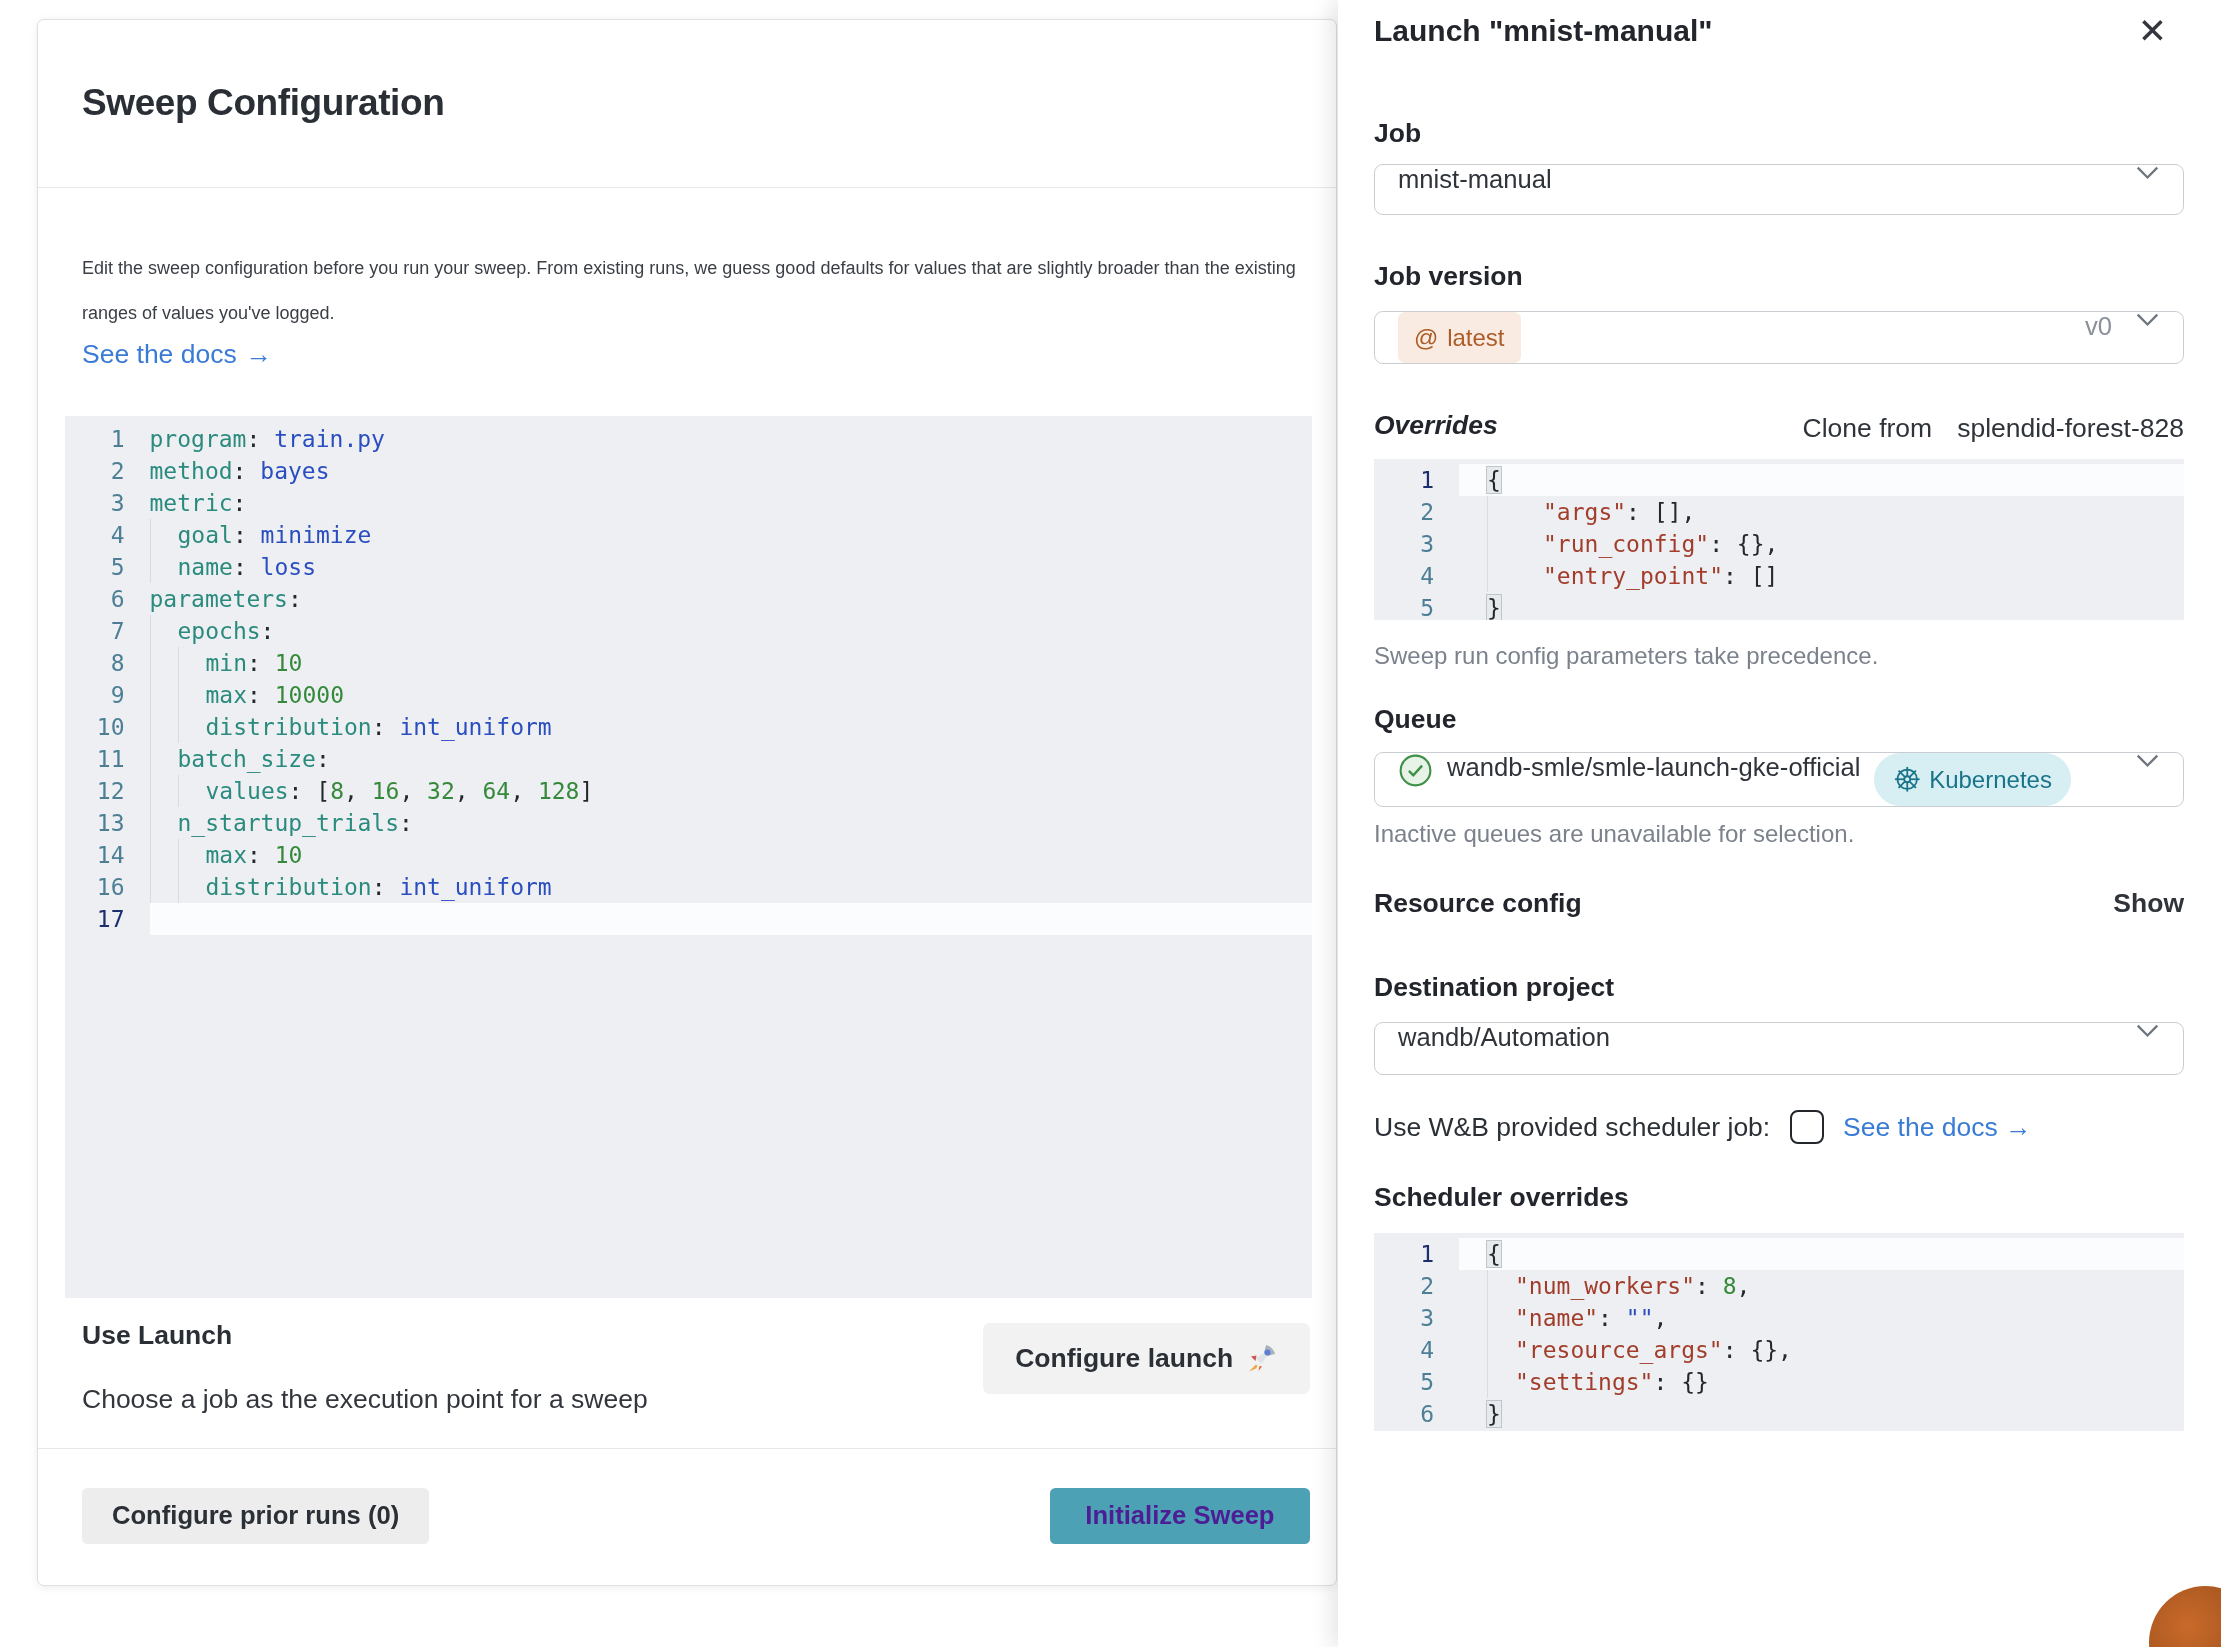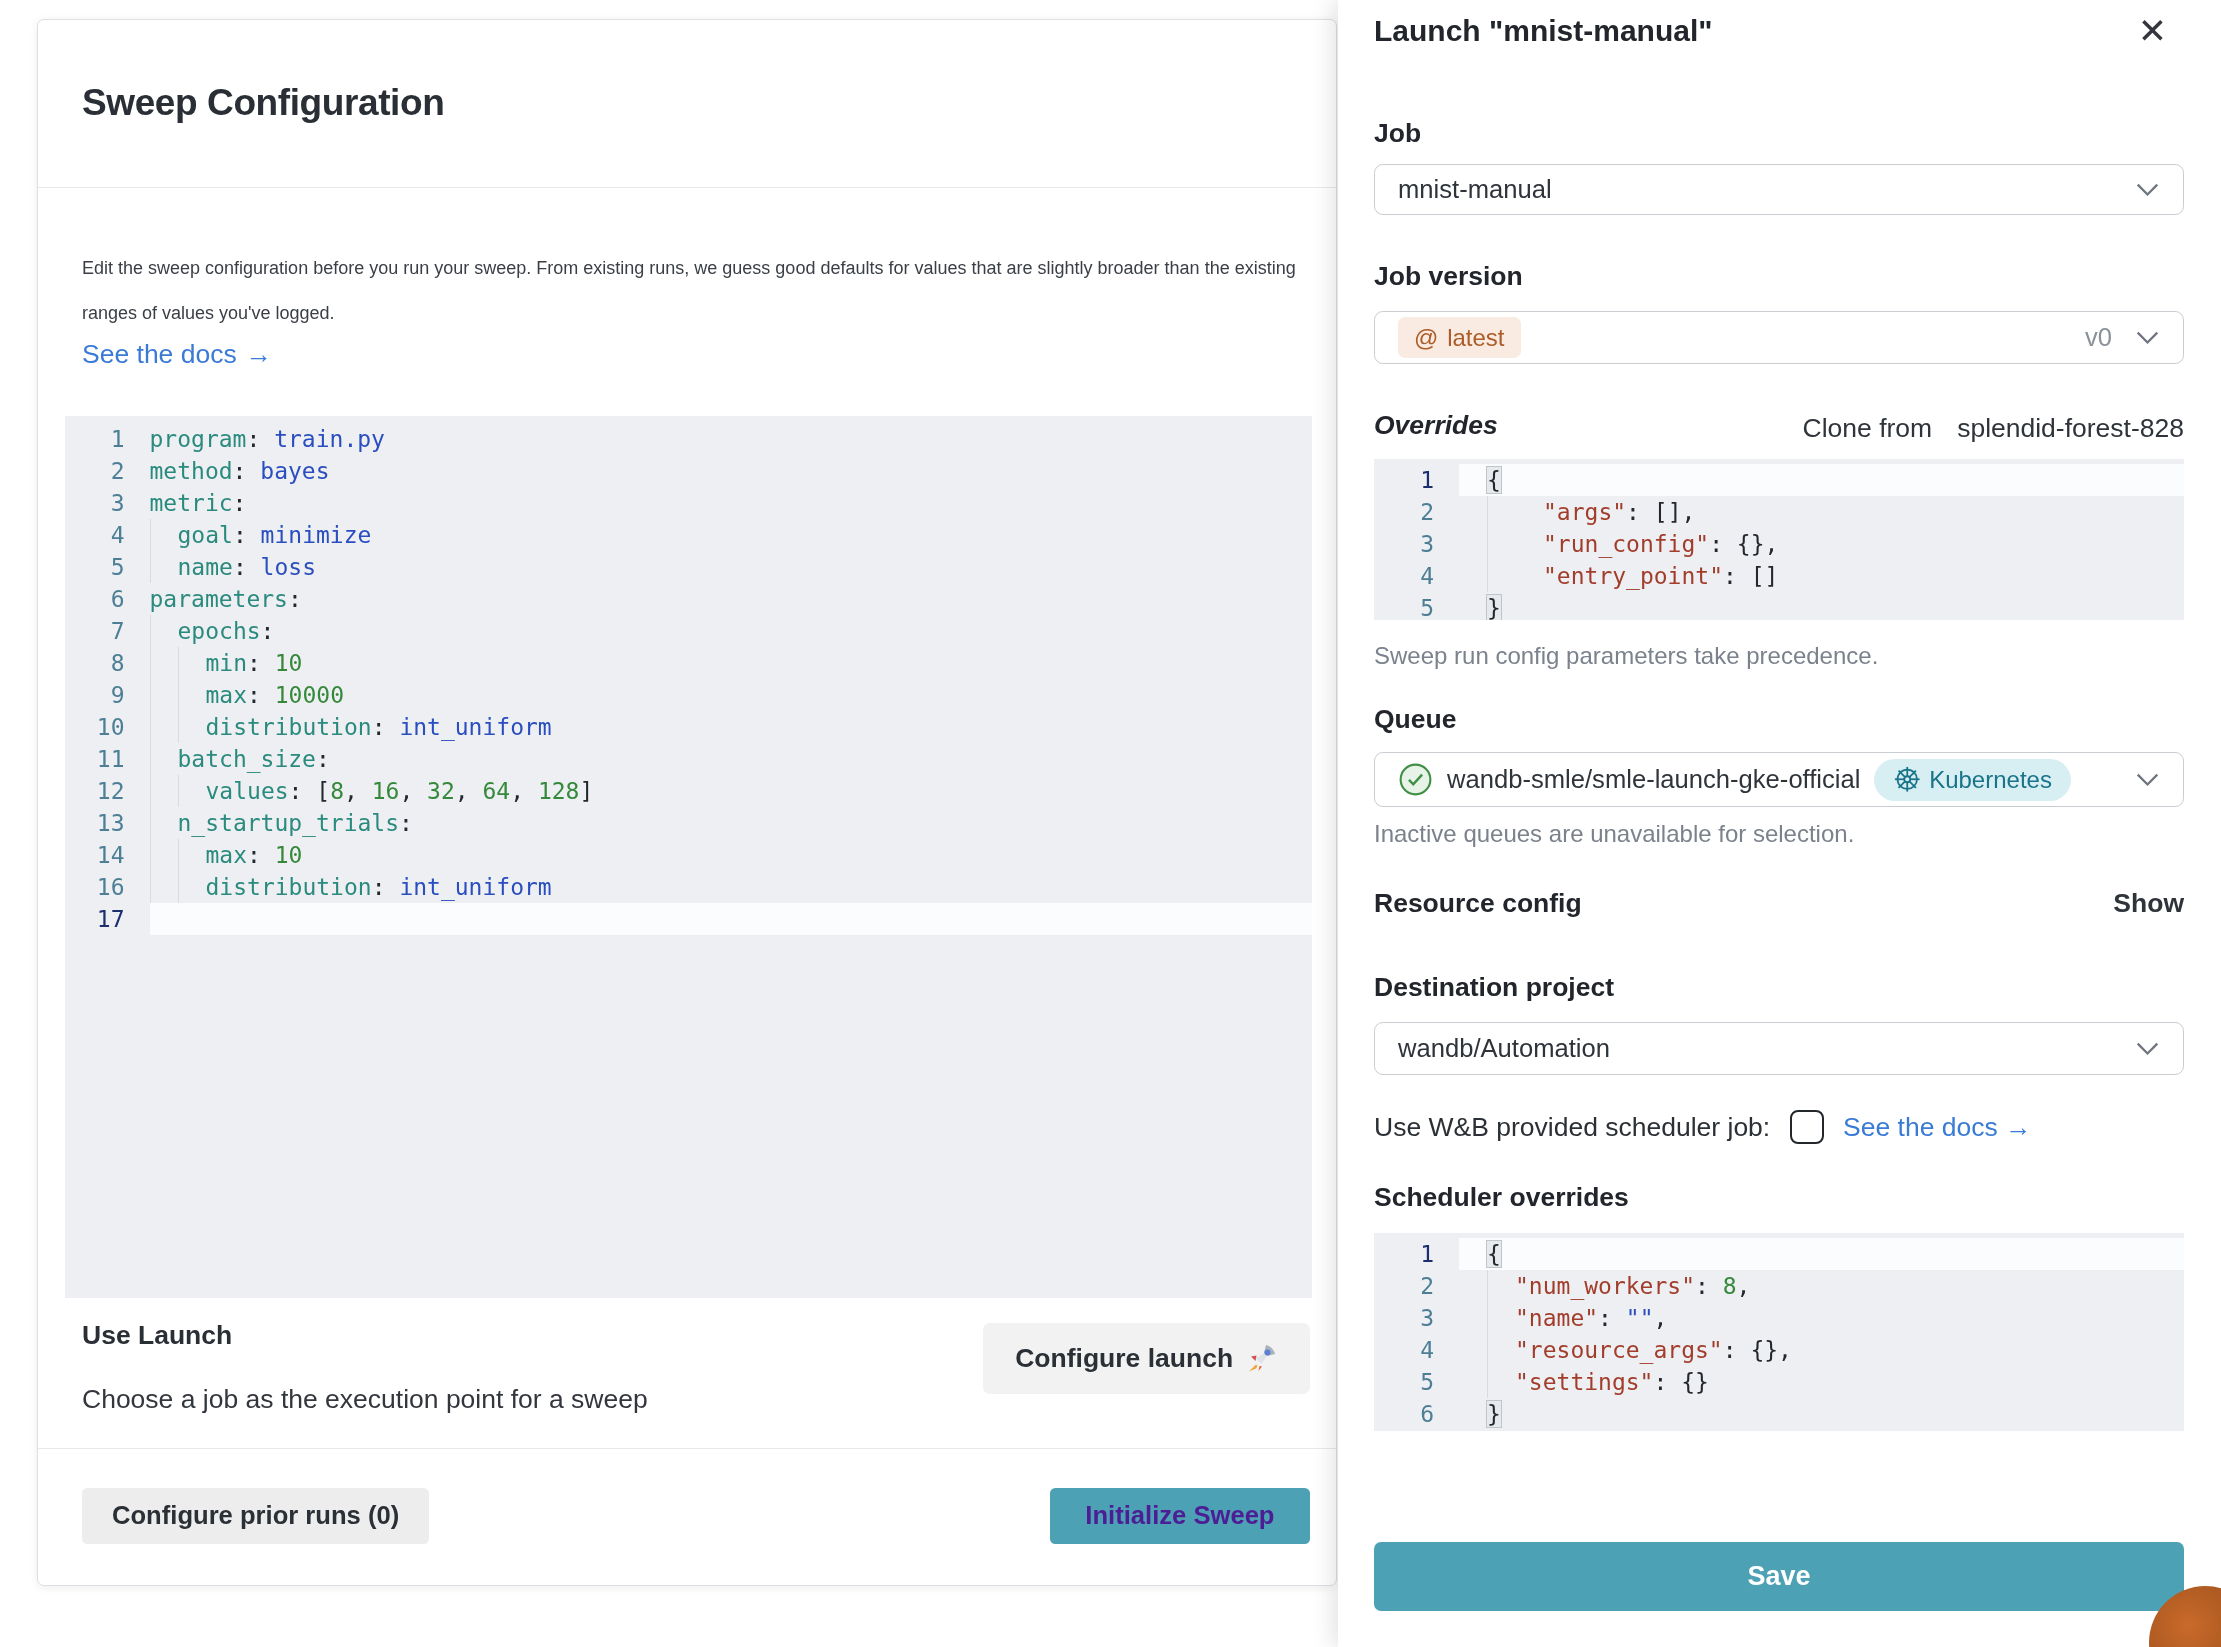--- a/index.html
+++ b/index.html
@@ -48,21 +48,21 @@
         border-radius:5.3px;font-size:25.6px;font-weight:700;color:#4c1d95;cursor:pointer;font-family:inherit;}
 
   
   .drawer{position:absolute;left:1338px;top:0;width:883px;height:1648px;background:#fff;
           box-shadow:-7px 0 19.4px rgba(0,0,0,.10);}
   .drawer-title{position:absolute;left:36px;top:14px;font-size:30px;font-weight:700;color:#22262c;}
   .close-btn{position:absolute;right:48px;top:12.4px;font-size:35px;font-weight:300;color:#33373d;cursor:pointer;
              background:none;border:none;line-height:1;font-family:inherit;}
   .field-label{position:absolute;left:36px;font-size:26.5px;font-weight:700;color:#22262c;}
   .select{position:absolute;left:36px;width:810px;height:51px;border:1.8px solid #c9cdd2;border-radius:8.8px;
-          display:flex;align-items:center;padding:0 23px;font-size:25.6px;color:#2f343b;box-sizing:border-box;
+          display:flex;padding:0 23px;font-size:25.6px;color:#2f343b;box-sizing:border-box;
           background:#fff;cursor:pointer;}
   .chev{margin-left:auto;flex:none;display:flex;}
   .badge-latest{background:#f9ebe1;color:#ad5c27;border-radius:7px;padding:6.2px 16px;font-size:24px;
                 display:inline-flex;align-items:center;gap:8.8px;}
   .v0{margin-left:auto;color:#8a919b;font-size:25.6px;}
   .v0 + .chev{margin-left:23px;}
   .row-right{position:absolute;right:37px;display:flex;align-items:center;gap:25px;font-size:26.5px;color:#2f343b;}
   .bold{font-weight:400;}
   .note{position:absolute;left:36px;font-size:24px;color:#7b828c;}
   .ovr-editor{position:absolute;left:36px;top:459px;width:810px;height:161px;padding-top:5.3px;box-sizing:border-box;}
@@ -311,18 +311,17 @@
         <div class="crow">
           <div class="gut">5</div>
           <div class="lc"><span class="t-g2"></span><span class="t-rk">"settings"</span><span class="t-p">: {}</span></div>
         </div>
         <div class="crow">
           <div class="gut">6</div>
           <div class="lc"><span class="t-bm">}</span></div>
         </div>
       </div>
 
-    <button class="save-btn">Save</button>
   </div>
 
   <div class="corner-dot"></div>
 </div>
 
 
 </body></html>

